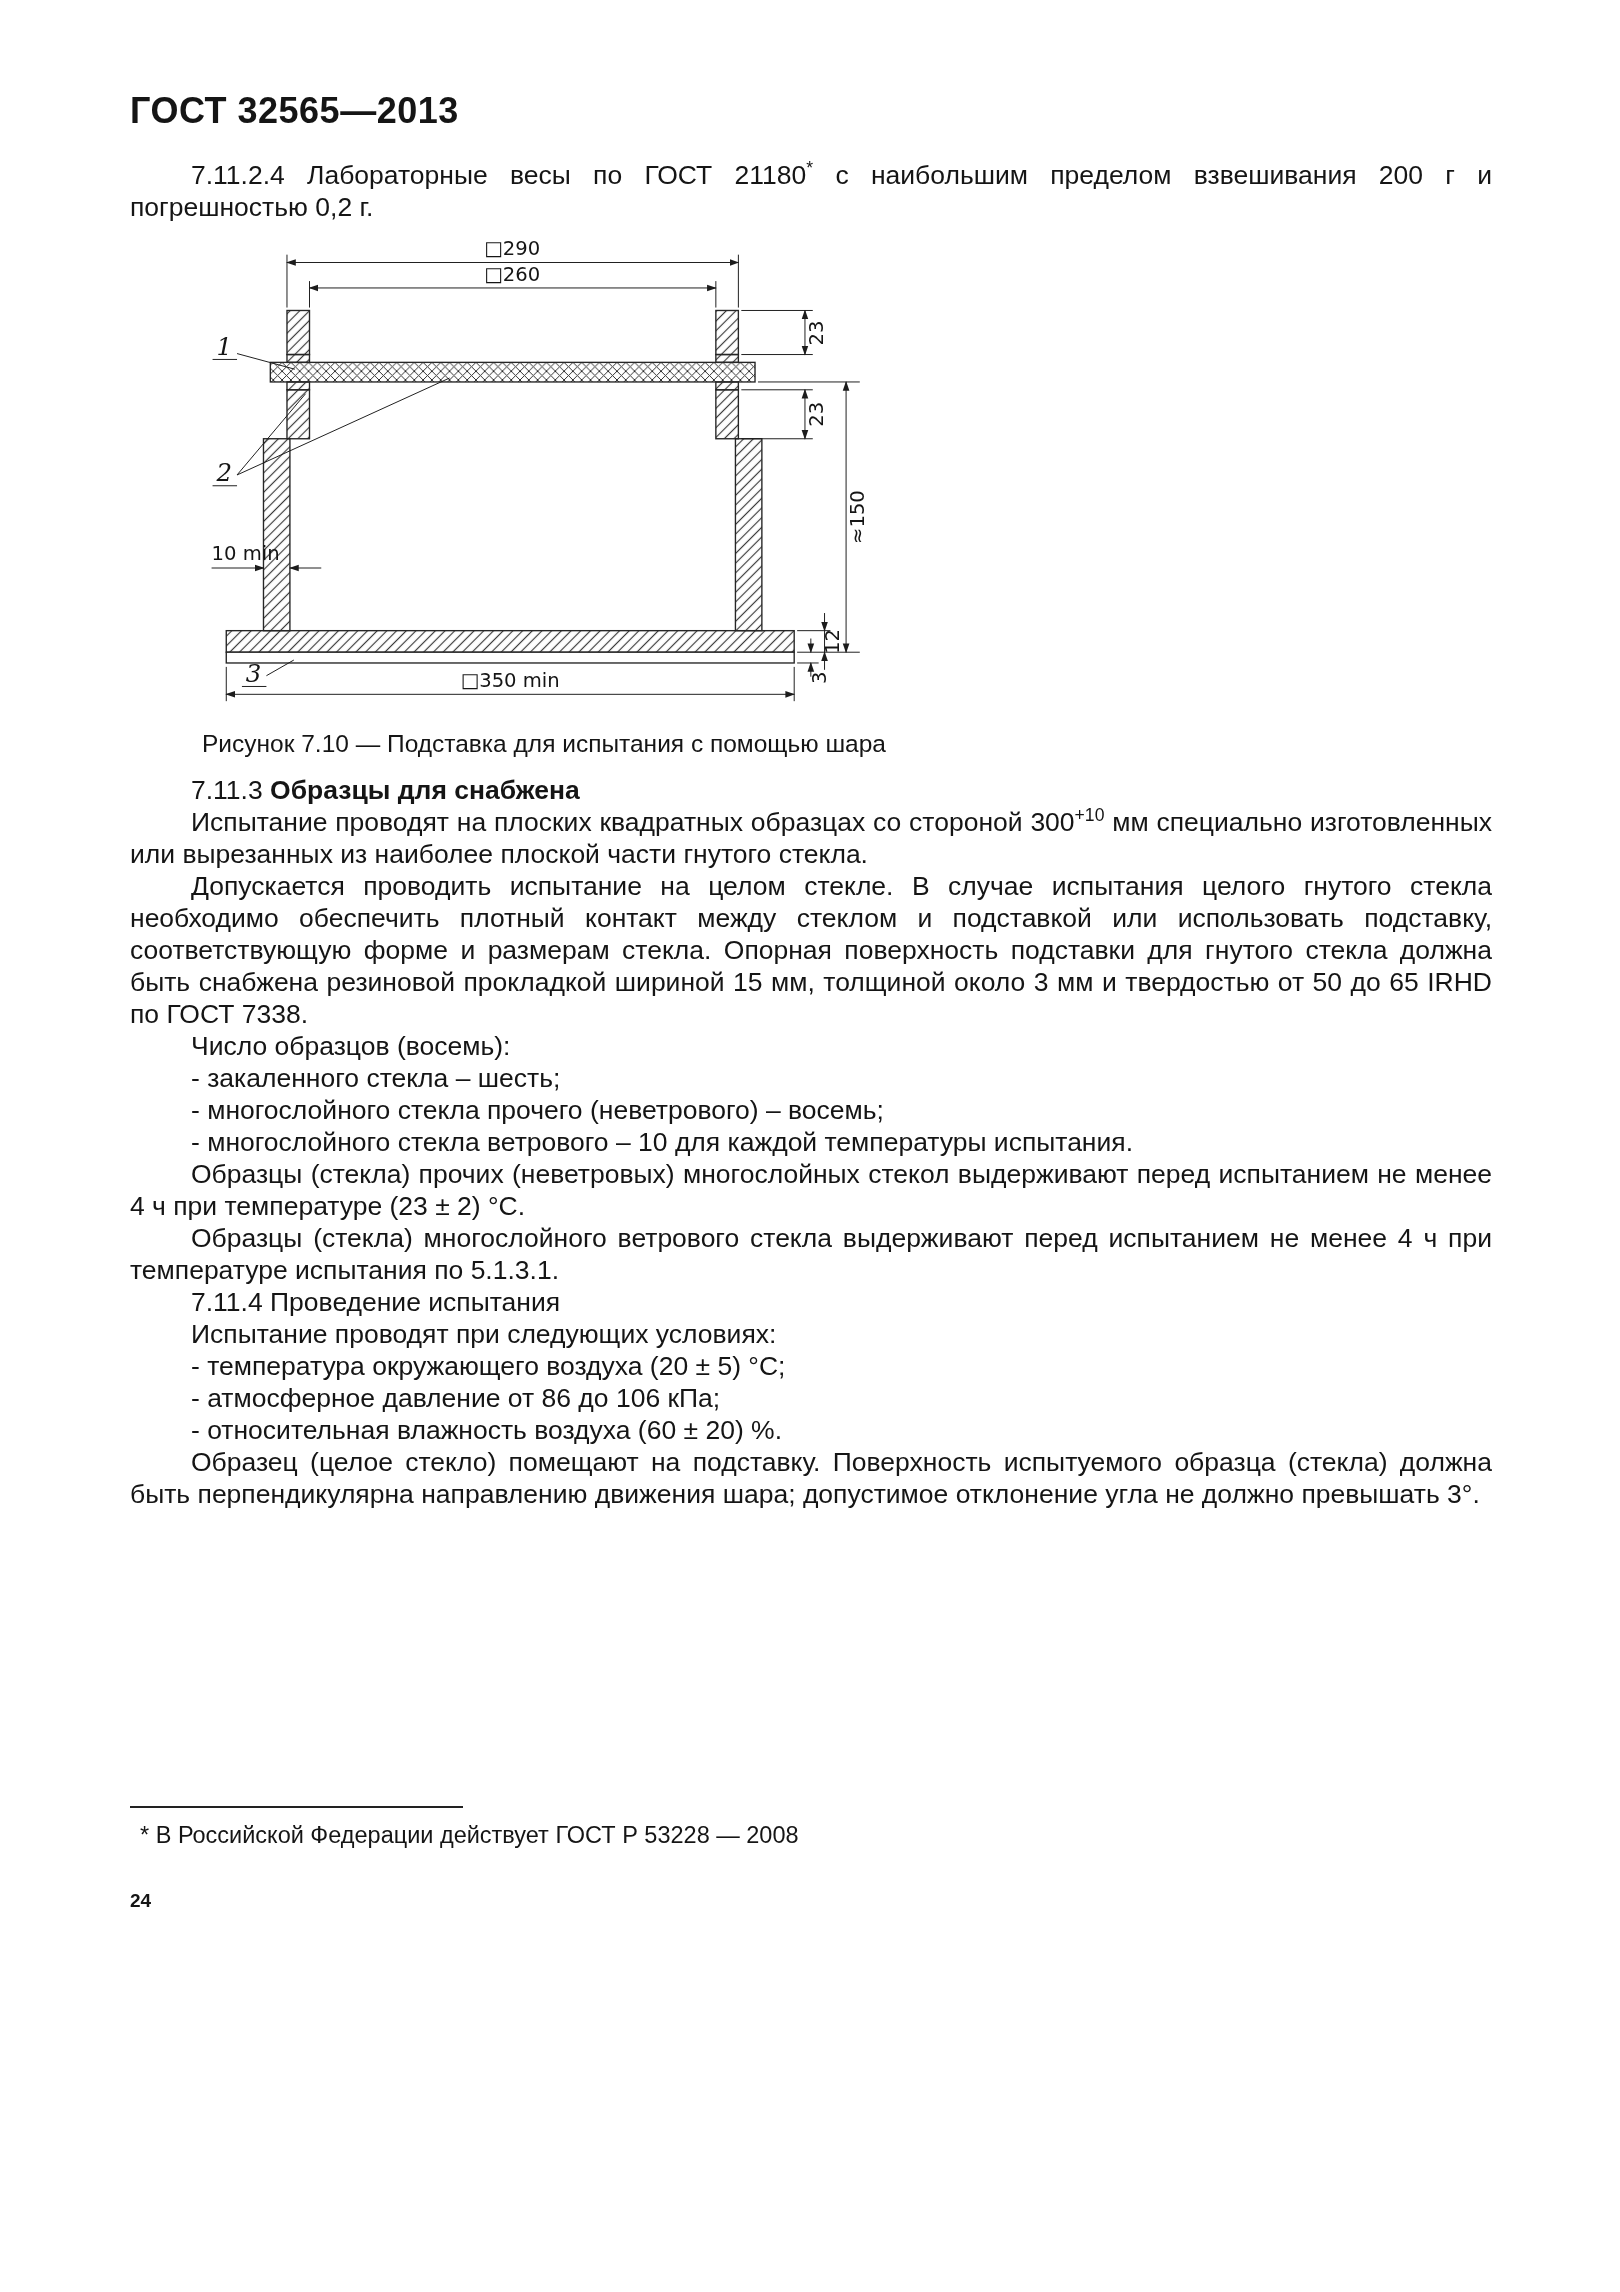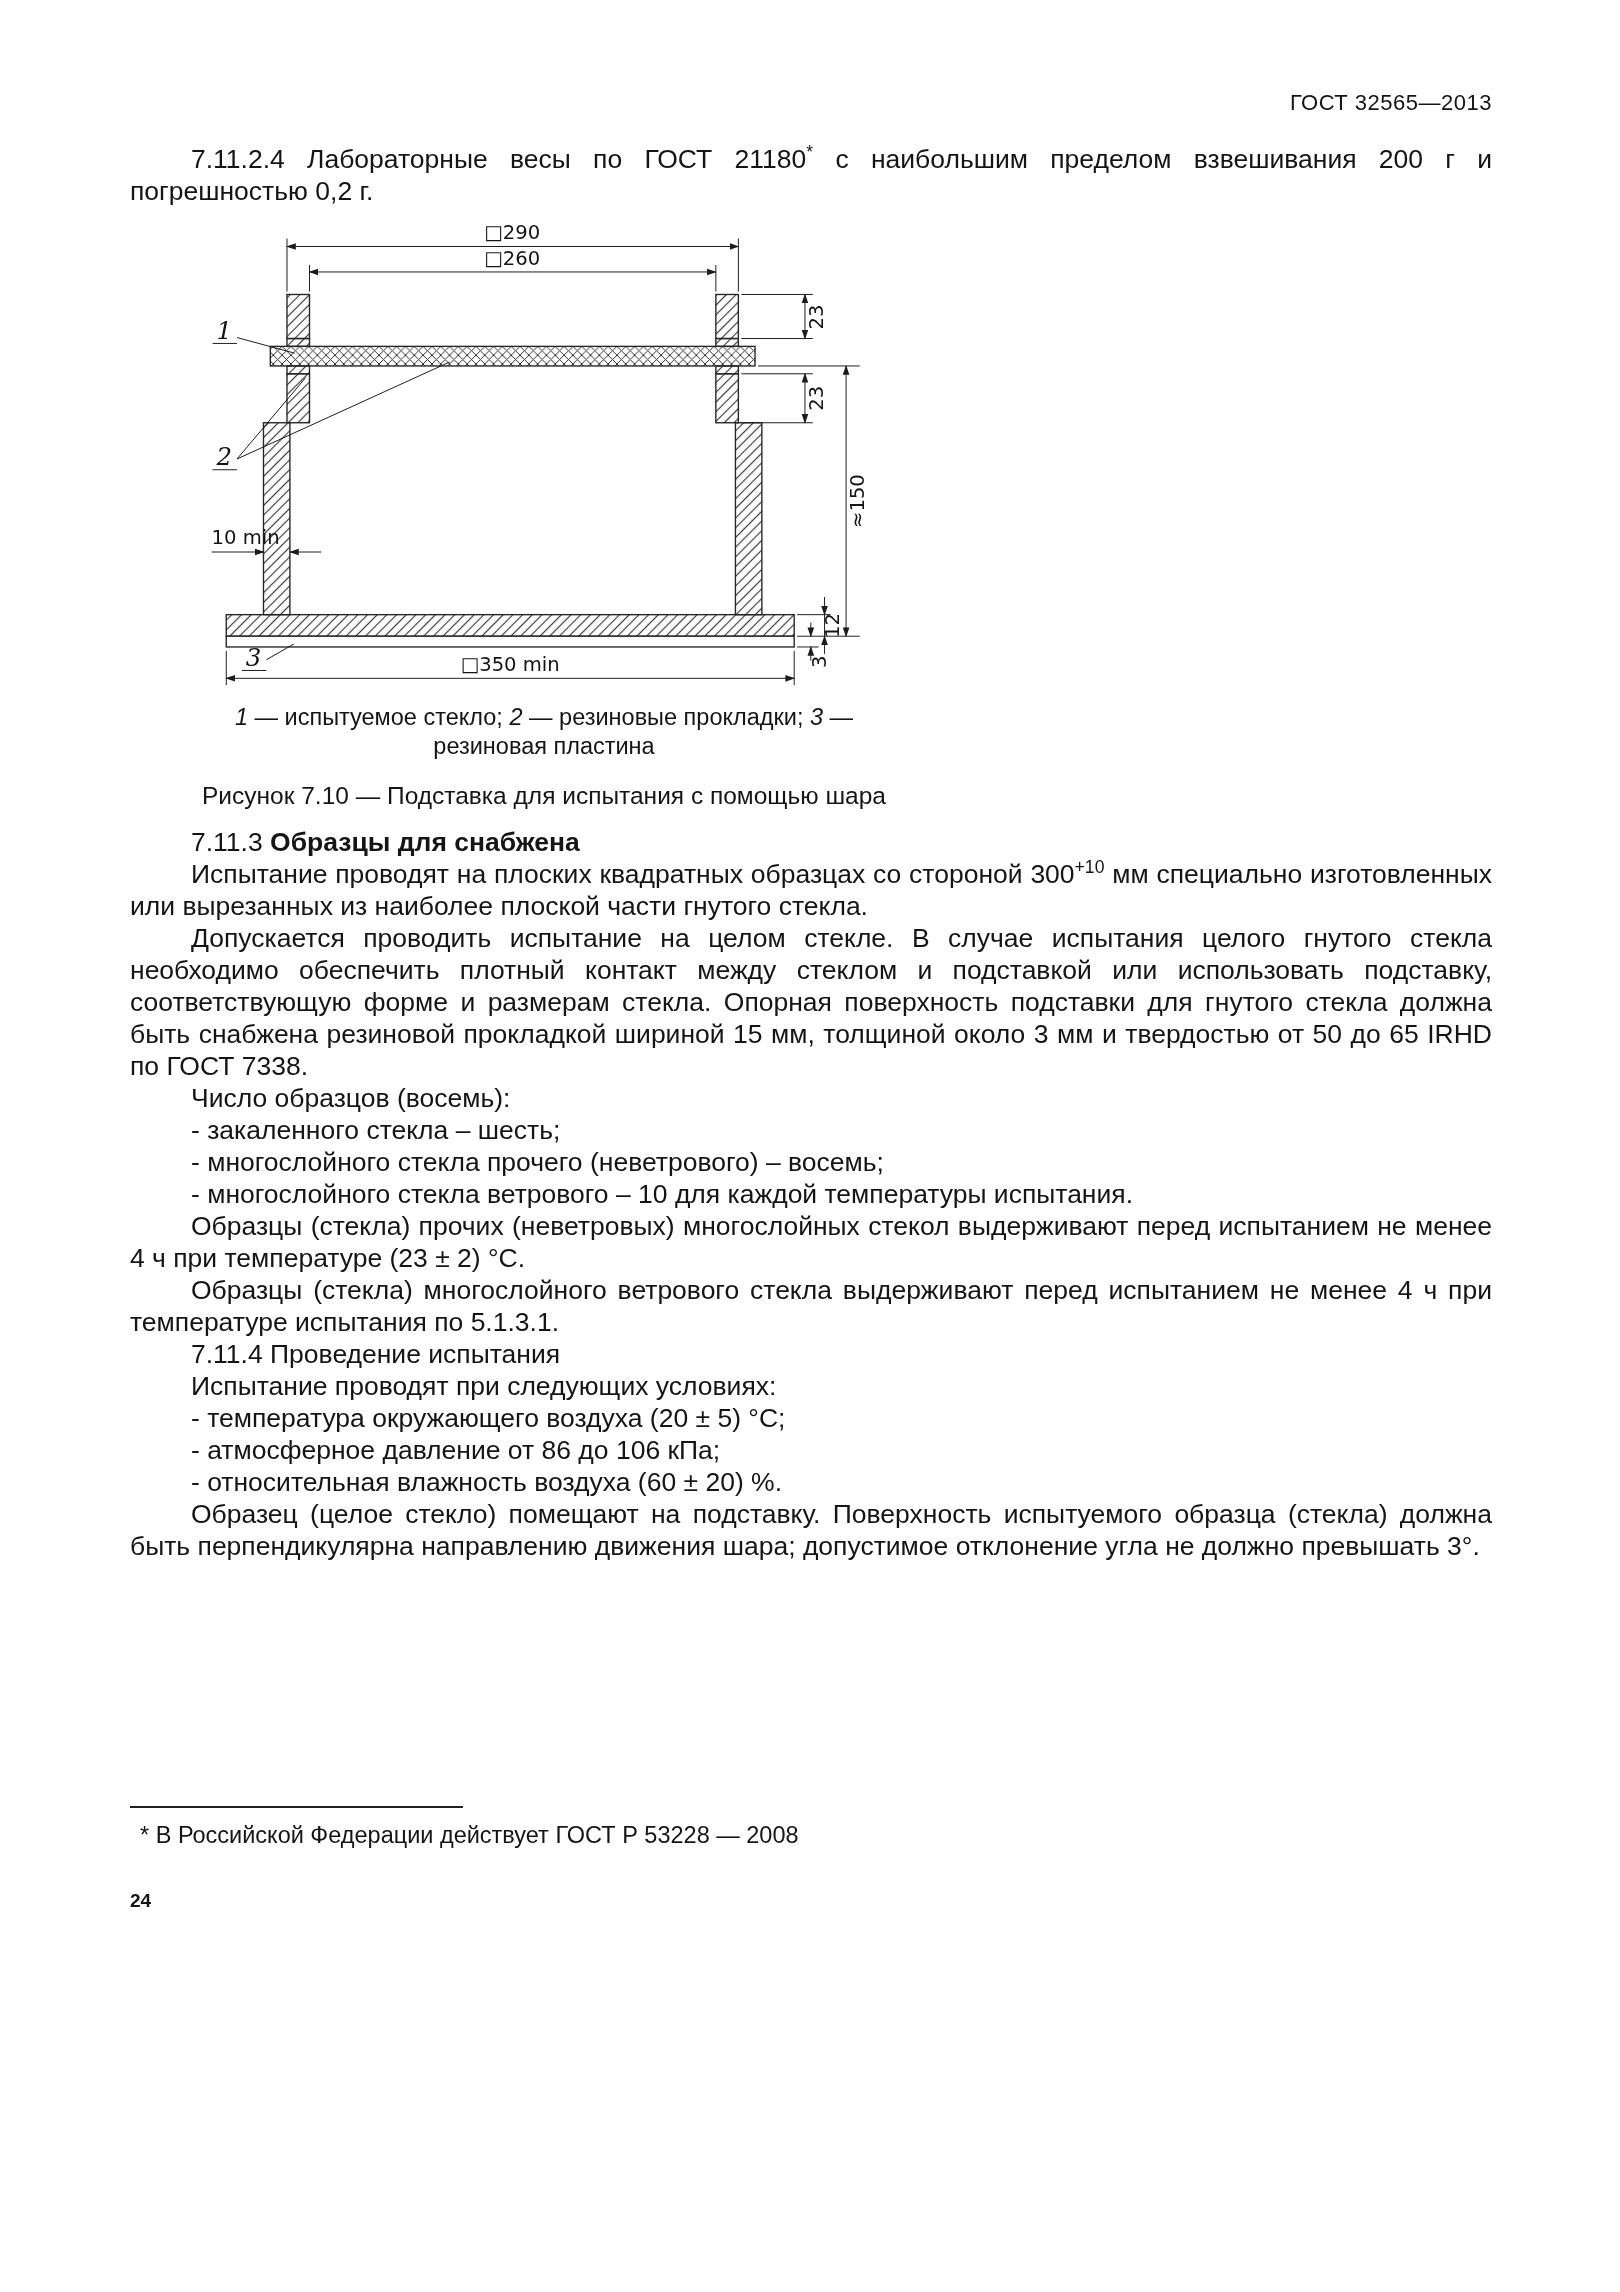--- a/index.html
+++ b/index.html
@@ -5,21 +5,21 @@
   html, body { margin:0; padding:0; background:#e8e8e8; }
   .page {
     position:relative;
     width:1620px; height:2293px;
     background:#ffffff;
     font-family:"Liberation Sans","DejaVu Sans",sans-serif;
     color:#151515;
     overflow:hidden;
   }
   .content { position:absolute; left:130px; top:90px; width:1362px; }
-  .doc-header { font-size:22px; font-weight:normal; letter-spacing:0.5px;text-align:right; }
+  .doc-header { font-size:36px; font-weight:bold; letter-spacing:0.5px; }
   .p {
     margin:0; font-size:26.5px; line-height:32px;
     text-align:justify; text-indent:61px;
   }
   .p.first { margin-top:27.4px; }
   .sup { font-size:17.6px; vertical-align:super; line-height:0; }
   .sect-num { font-weight:normal; }
   .sect-title-bold { font-weight:bold; }
 
   .figure-block { width:686px; margin:15.7px 0 0 71px; }
@@ -136,21 +136,20 @@
         <text class="dim-label" x="641" y="411" text-anchor="middle" transform="rotate(-90 641 411)">12</text>
         <text class="dim-label" x="628" y="448" text-anchor="middle" transform="rotate(-90 628 448)">3</text>
         <text class="dim-label" x="0" y="328" text-anchor="start">10 min</text>
         <text class="dim-label" x="305" y="458" text-anchor="middle">□350 min</text>
 
         <text class="callout" x="5" y="118">1</text>
         <text class="callout" x="5" y="247">2</text>
         <text class="callout" x="35" y="452">3</text>
       </svg>
 
-      <div class="legend"><i>1</i><span> — испытуемое стекло; </span><i>2</i><span> — резиновые прокладки; </span><i>3</i><span> — резиновая пластина</span></div>
 
       <div class="fig-title">Рисунок 7.10 — Подставка для испытания с помощью шара</div>
     </div>
 
     <div class="sect">
       <p class="p"><span class="sect-num">7.11.3 </span><span class="sect-title-bold">Образцы для снабжена</span></p>
       <p class="p"><span>Испытание проводят на плоских квадратных образцах со стороной 300</span><sup class="sup">+10</sup><span> мм специально изготовленных или вырезанных из наиболее плоской части гнутого стекла.</span></p>
       <p class="p">Допускается проводить испытание на целом стекле. В случае испытания целого гнутого стекла необходимо обеспечить плотный контакт между стеклом и подставкой или использовать подставку, соответствующую форме и размерам стекла. Опорная поверхность подставки для гнутого стекла должна быть снабжена резиновой прокладкой шириной 15 мм, толщиной около 3 мм и твердостью от 50 до 65 IRHD по ГОСТ 7338.</p>
       <p class="p">Число образцов (восемь):</p>
       <p class="p">- закаленного стекла – шесть;</p>

